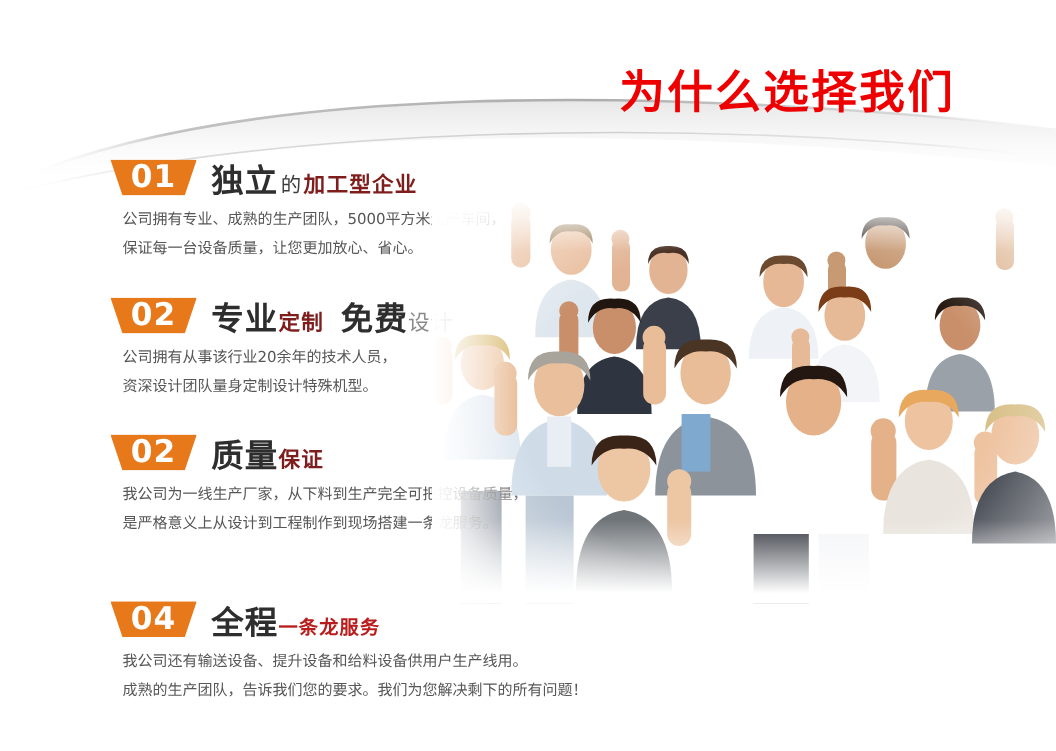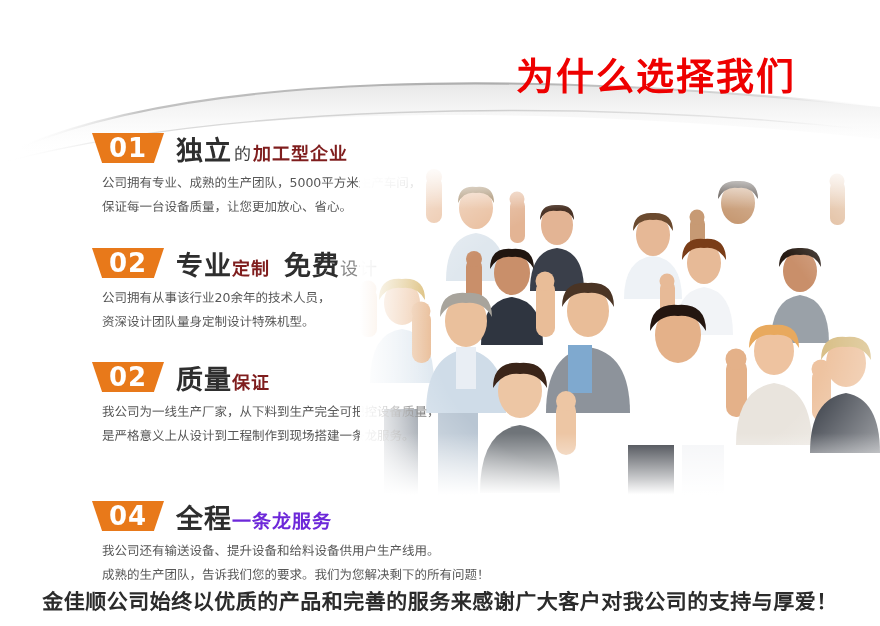--- a/index.html
+++ b/index.html
@@ -127,22 +127,22 @@
     color: #3c3c3c;
     margin: 0 2px;
   }
   .t-orange {
     font-size: 18px;
     color: #7f1d1d;
     font-weight: bold;
     letter-spacing: 1px;
   }
   .t-orange-lg {
-    font-size: 19px;
-    color: #6d28d9;
+    font-size: 16px;
+    color: #b91c1c;
     font-weight: bold;
     letter-spacing: 1px;
   }
   .t-gray {
     font-size: 18px;
     color: #8a8a8a;
     letter-spacing: 1px;
   }
   .t-gap {
     display: inline-block;
@@ -372,15 +372,14 @@
         <span class="t-big">全程</span>
         <span class="t-orange-lg">一条龙服务</span>
       </div>
     </div>
     <div class="feature-body">
       <p>我公司还有输送设备、提升设备和给料设备供用户生产线用。</p>
       <p>成熟的生产团队，告诉我们您的要求。我们为您解决剩下的所有问题！</p>
     </div>
   </div>
 
-  <div class="tagline">金佳顺公司始终以优质的产品和完善的服务来感谢广大客户对我公司的支持与厚爱！</div>
 
 </div>
 
 </body></html>

